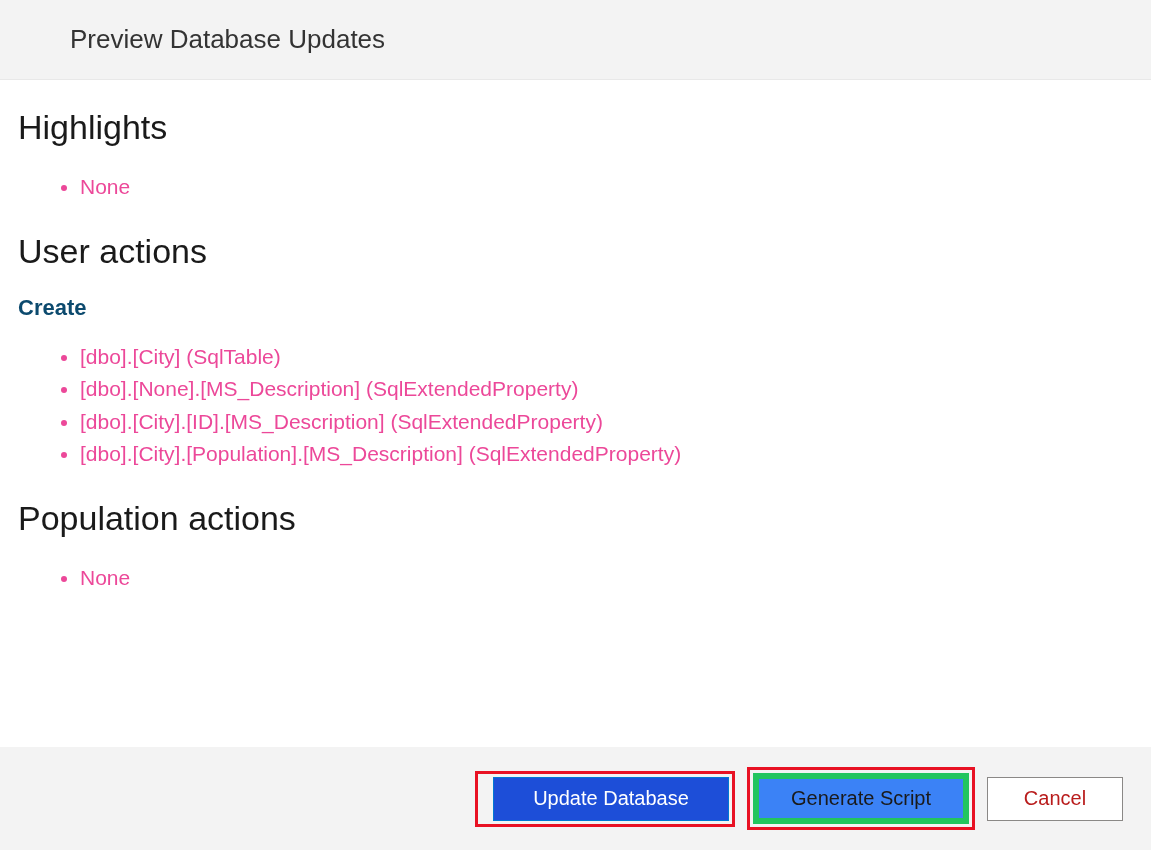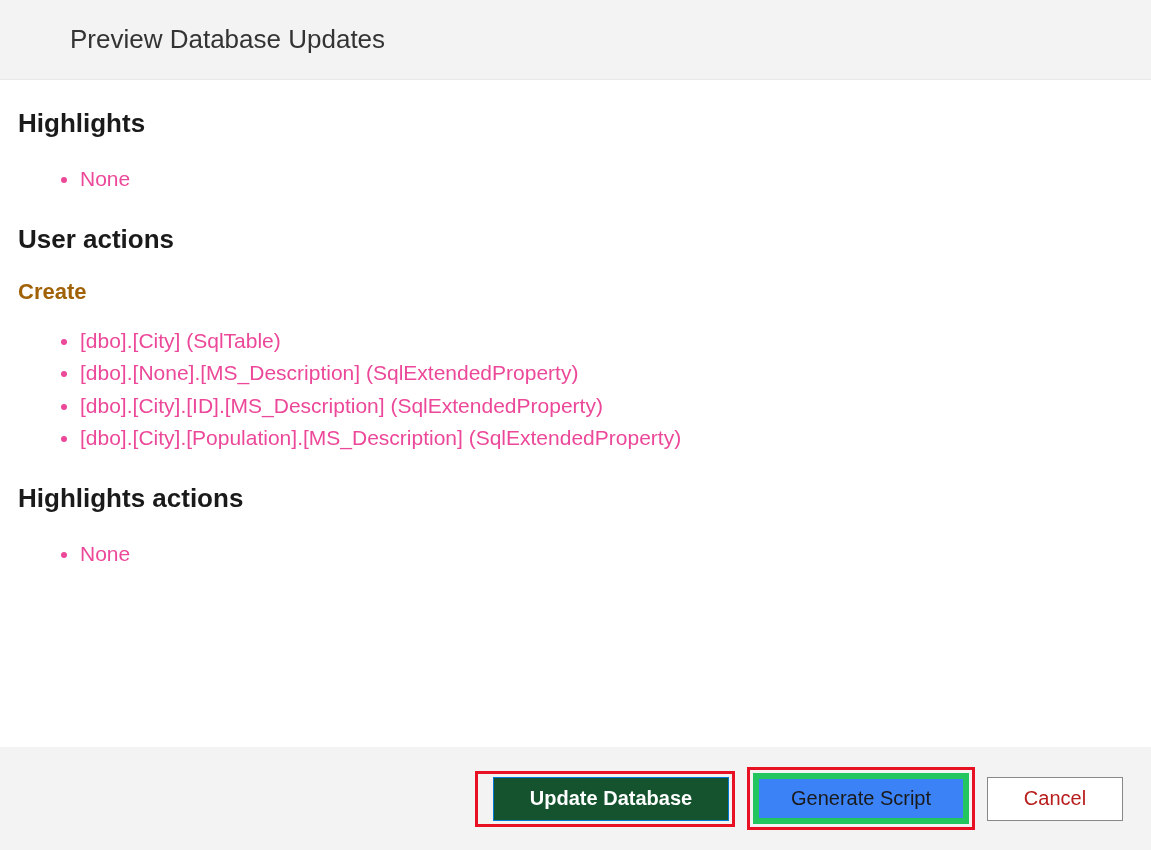--- a/index.html
+++ b/index.html
@@ -27,29 +27,29 @@
       color: #333333;
       margin-left: 42px;
     }
     .content {
       flex: 1;
       background: #ffffff;
       padding: 28px 18px 20px 18px;
       overflow-y: auto;
     }
     .section-heading {
-      font-size: 26px;
-      font-weight: 700;
+      font-size: 34px;
+      font-weight: 400;
       color: #1a1a1a;
       margin-bottom: 24px;
     }
     .sub-heading {
       font-size: 22px;
       font-weight: 700;
-      color: #a16207;
+      color: #0c4a6e;
       margin-top: 0;
       margin-bottom: 20px;
     }
     ul {
       list-style: disc;
       padding-left: 62px;
       margin-bottom: 28px;
     }
     li {
       font-size: 21px;
@@ -74,24 +74,24 @@
       font-family: inherit;
       font-size: 20px;
       padding: 8px 28px;
       cursor: pointer;
       min-height: 44px;
       display: inline-flex;
       align-items: center;
       justify-content: center;
     }
     .btn-primary {
-      background: #14532d;
+      background: #1d4ed8;
       color: #ffffff;
       border: 1px solid #0078d4;
-      font-weight: 700;
+      font-weight: 400;
       min-width: 236px;
       margin-left: 12px;
     }
     .btn-secondary {
       background: #3b82f6;
       color: #1a1a1a;
       border: 6px solid #22c55e;
       min-width: 216px;
     }
     .btn-cancel {
@@ -116,21 +116,21 @@
 
   <div class="section-heading">User actions</div>
   <div class="sub-heading">Create</div>
   <ul>
     <li>[dbo].[City] (SqlTable)</li>
     <li>[dbo].[None].[MS_Description] (SqlExtendedProperty)</li>
     <li>[dbo].[City].[ID].[MS_Description] (SqlExtendedProperty)</li>
     <li>[dbo].[City].[Population].[MS_Description] (SqlExtendedProperty)</li>
   </ul>
 
-  <div class="section-heading">Highlights actions</div>
+  <div class="section-heading">Population actions</div>
   <ul>
     <li>None</li>
   </ul>
 </div>
 
 <div class="footer">
   <span class="btn-wrapper">
     <button class="btn btn-primary">Update Database</button>
   </span>
   <span class="btn-wrapper">

